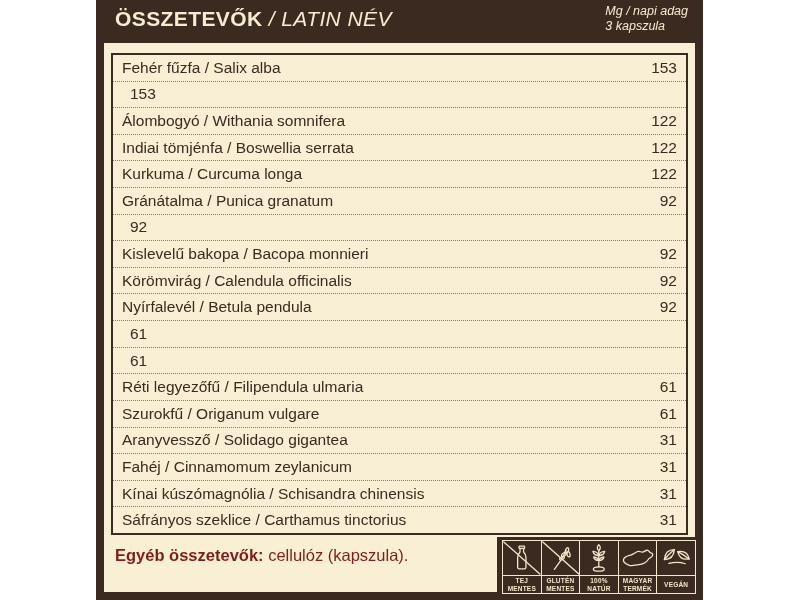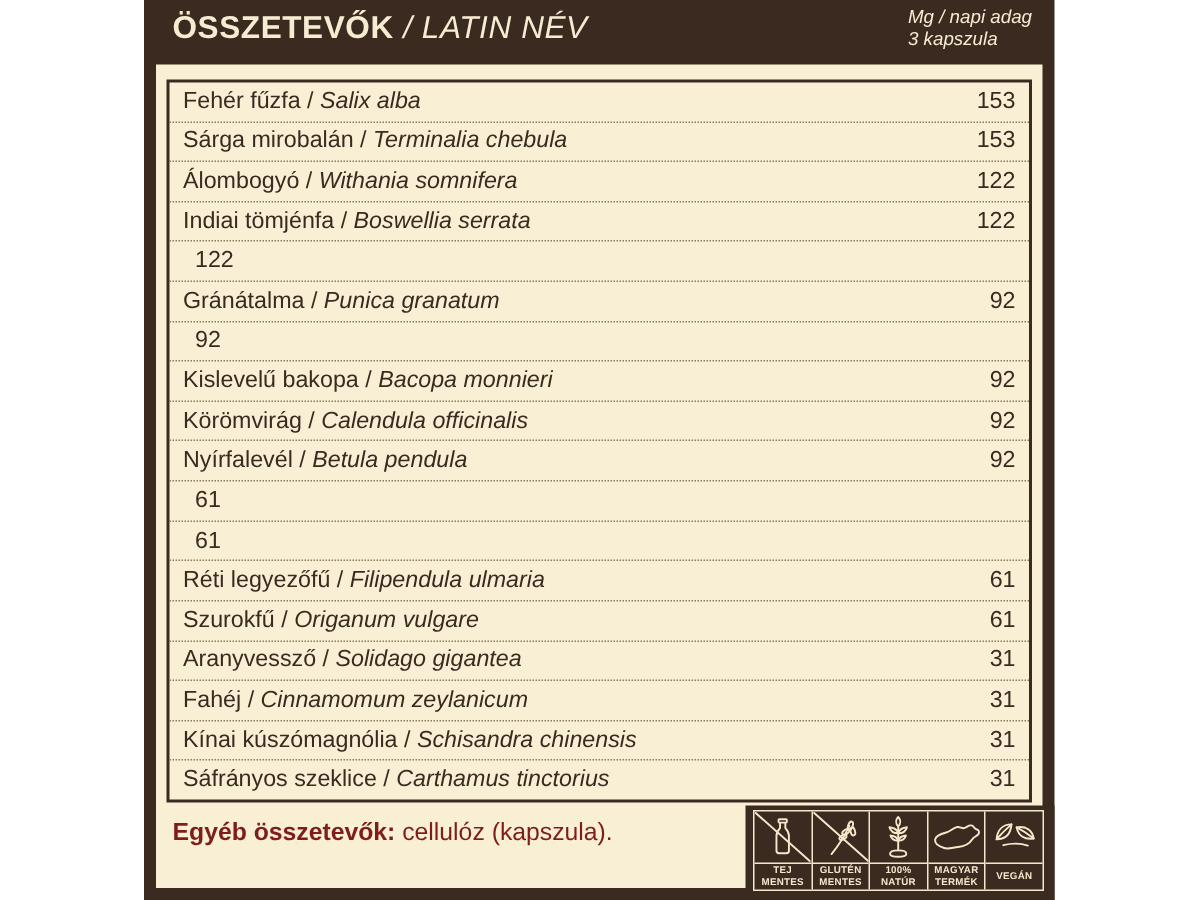--- a/index.html
+++ b/index.html
@@ -16,21 +16,21 @@
   
   .panel{position:absolute;left:8px;right:8px;top:43px;bottom:8px;background:#f8efd4;}
   
   .table{position:absolute;left:7px;right:7px;top:10px;height:478px;
          border:2px solid #3a2a20;display:flex;flex-direction:column;}
   .row{flex:1;display:flex;justify-content:space-between;align-items:center;
        padding:0 9px;font-size:15.5px;color:#3a2a20;white-space:nowrap;}
   .row + .row{border-top:1.5px dotted #8b7a63;}
   .row .hu{font-weight:500;}
   .row .sep{font-weight:400;}
-  .row .latin{font-style:italic;}
+  .row .latin{}
   .row .mg{font-weight:500;margin-left:8px;}
   
   .other{position:absolute;left:11px;top:503px;font-size:16.5px;color:#7f1d1d;}
   .other .b{font-weight:700;}
   
   .badges{position:absolute;right:0;bottom:0;width:206px;height:63px;background:#3a2a20;}
   .badge-strip{position:absolute;left:5px;top:3px;right:7px;bottom:6px;
                border:1px solid #f3e8cc;display:flex;}
   .badge{flex:1;display:flex;flex-direction:column;min-width:0;}
   .badge + .badge{border-left:1px solid #f3e8cc;}
@@ -56,35 +56,35 @@
   </div>
 
   <div class="panel">
     <div class="table">
   <div class="row">
     <div><span class="hu">Fehér fűzfa</span><span class="sep"> / </span><span class="latin">Salix alba</span></div>
     <div class="mg">153</div>
   </div>
 
   <div class="row">
-    <div><span class="hu">Sárga mirobalán</span><span class="sep"> / </span><span class="latin">Terminalia chebula</span></div>
     <div class="mg">153</div>
   </div>
 
   <div class="row">
     <div><span class="hu">Álombogyó</span><span class="sep"> / </span><span class="latin">Withania somnifera</span></div>
     <div class="mg">122</div>
   </div>
 
   <div class="row">
     <div><span class="hu">Indiai tömjénfa</span><span class="sep"> / </span><span class="latin">Boswellia serrata</span></div>
     <div class="mg">122</div>
   </div>
 
   <div class="row">
+    <div><span class="hu">Kurkuma</span><span class="sep"> / </span><span class="latin">Curcuma longa</span></div>
     <div class="mg">122</div>
   </div>
 
   <div class="row">
     <div><span class="hu">Gránátalma</span><span class="sep"> / </span><span class="latin">Punica granatum</span></div>
     <div class="mg">92</div>
   </div>
 
   <div class="row">
     <div class="mg">92</div>

